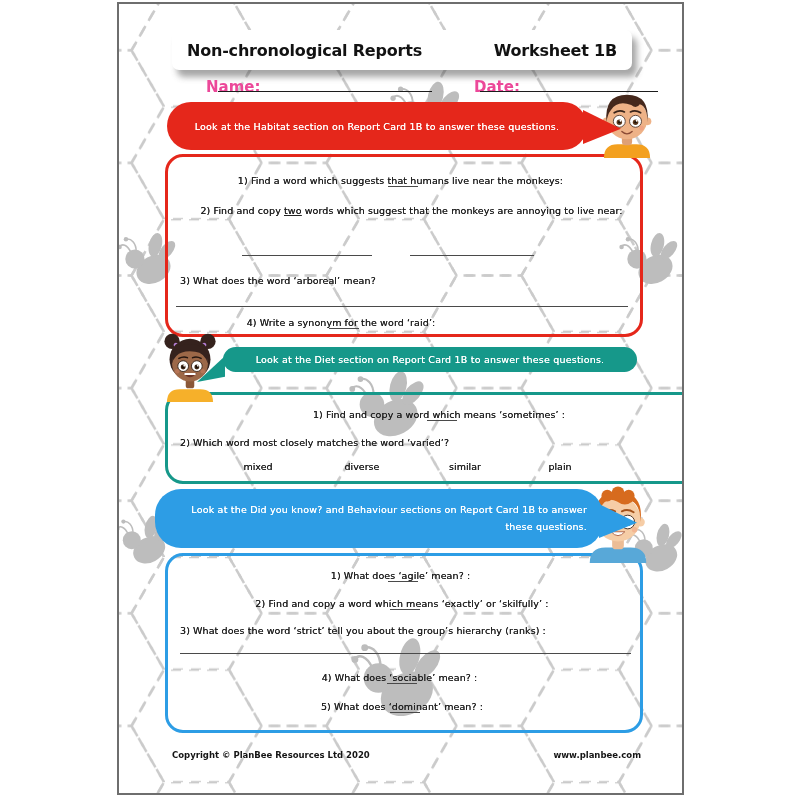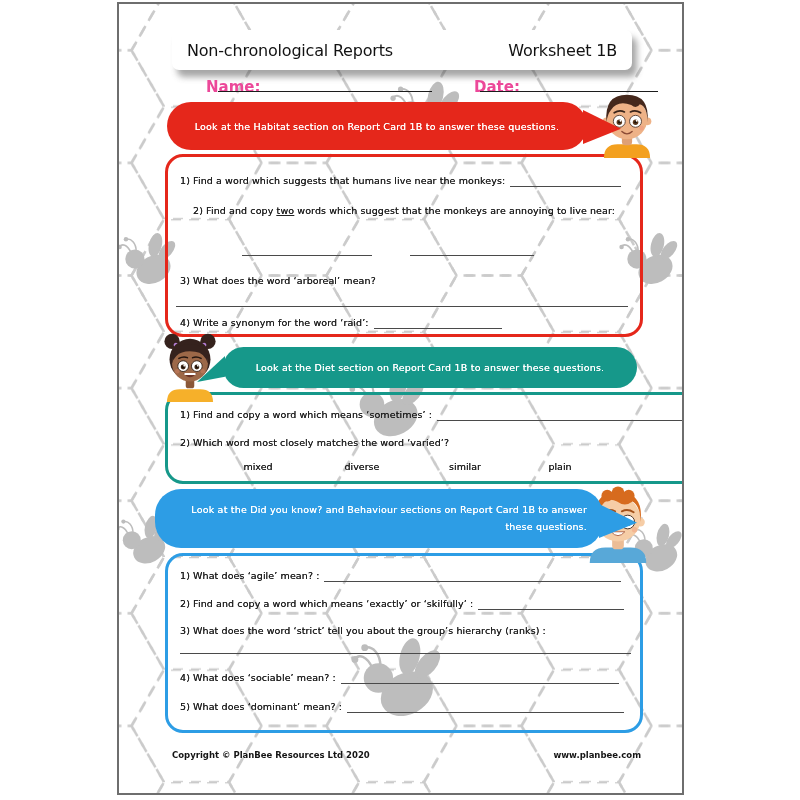--- a/index.html
+++ b/index.html
@@ -11,27 +11,27 @@
   .bee{position:absolute;z-index:10;}
   .avatar{position:absolute;z-index:30;}
   .bubble{position:absolute;z-index:40;display:flex;align-items:center;justify-content:center;
           color:#fff;font-size:9.5px;text-shadow:0 0 .6px #fff;letter-spacing:.2px;text-align:right;}
   .bubble .btxt{white-space:nowrap;}
   .bubble.wrap .btxt{white-space:normal;line-height:1.7;}
   .tail{position:absolute;z-index:40;}
   .titlebox{position:absolute;left:53px;top:26px;width:460px;height:40px;background:#fff;
             border-radius:7px;box-shadow:5px 7px 6px rgba(60,60,60,.45);display:flex;align-items:center;
             justify-content:space-between;padding:0 15px;box-sizing:border-box;z-index:20;}
-  .title{font-weight:normal;font-size:16px;color:#121212;letter-spacing:-0.2px;}
+  .title{font-weight:bold;font-size:16px;color:#121212;letter-spacing:-0.2px;}
   .namerow{position:absolute;left:53px;top:74px;width:486px;height:20px;z-index:20;}
   .lbl{font-weight:bold;font-size:15px;color:#ec4899;margin-left:34px;}
   .nline{position:absolute;border-bottom:1.6px solid #1c1c1c;height:14px;}
   .qbox{position:absolute;border-radius:18px;box-sizing:border-box;background:transparent;z-index:20;}
-  .qrow{position:absolute;display:flex;align-items:flex-start;font-size:9.5px;color:#222;
-        text-shadow:0 0 .5px #222;letter-spacing:.1px;}
+  .qrow{position:absolute;display:flex;align-items:center;font-size:9.5px;color:#222;
+        text-shadow:0 0 .5px #222;letter-spacing:.1px;flex-direction:column;}
   .qrow .qtext{white-space:nowrap;}
   .blank{flex:1;border-bottom:1.3px solid #4a4a4a;height:11px;margin-left:5px;min-width:30px;}
   .hline{position:absolute;border-bottom:1.3px solid #4a4a4a;height:0;}
   .uword{text-decoration:underline;}
   .opt{position:absolute;transform:translateX(-50%);font-size:9.5px;color:#222;text-shadow:0 0 .5px #222;}
   .footer{position:absolute;left:0;top:746px;width:100%;z-index:20;font-size:8.5px;font-weight:bold;color:#141414;}
   .b-red{background:var(--habitat,#e5271b);}
   .bo-red{border:3px solid var(--habitat,#e5271b);}
   .b-teal{background:var(--diet,#16988a);}
   .bo-teal{border:3px solid var(--diet,#16988a);}
@@ -171,21 +171,21 @@
         <circle cx="28.2" cy="39.4" r="1" fill="#fff"></circle>
           <circle cx="44.2" cy="39.4" r="1" fill="#fff"></circle>
         <path d="M22,31 q5,-3 10,-1" stroke="#241610" stroke-width="1.8" fill="none" stroke-linecap="round"></path>
         <path d="M38,30 q5,-2 10,1" stroke="#241610" stroke-width="1.8" fill="none" stroke-linecap="round"></path>
         <circle cx="20" cy="46" r="2.6" fill="#c97f61" opacity=".6"></circle>
           <circle cx="50" cy="46" r="2.6" fill="#c97f61" opacity=".6"></circle>
         <path d="M27,48 Q35,58 43,48 Z" fill="#6b3325"></path>
         <path d="M28.5,48 h13 v2.4 h-13 z" fill="#fff"></path>
       </svg>
     </div>
-    <div class="bubble b-teal" style="left:104px;top:343px;width:414px;height:41px;border-radius:21px">
+    <div class="bubble b-teal" style="left:104px;top:343px;width:414px;height:25px;border-radius:21px">
       <span class="btxt">Look at the Diet section on Report Card 1B to answer these questions.</span>
     </div>
     <div class="tail b-teal" style="left:78px;top:352px;width:28px;height:26px;clip-path:polygon(100% 0,0 100%,100% 80%)"></div>
 
     <div class="qbox bo-teal" style="left:46px;top:388px;width:570px;height:92px">
       <div class="qrow" style="left:12px;right:34px;top:14px">
         <span class="qtext">1) Find and copy a word which means ‘sometimes’ :</span>
         <span class="blank"></span>
       </div>
       <div class="qrow" style="left:12px;top:42px">

